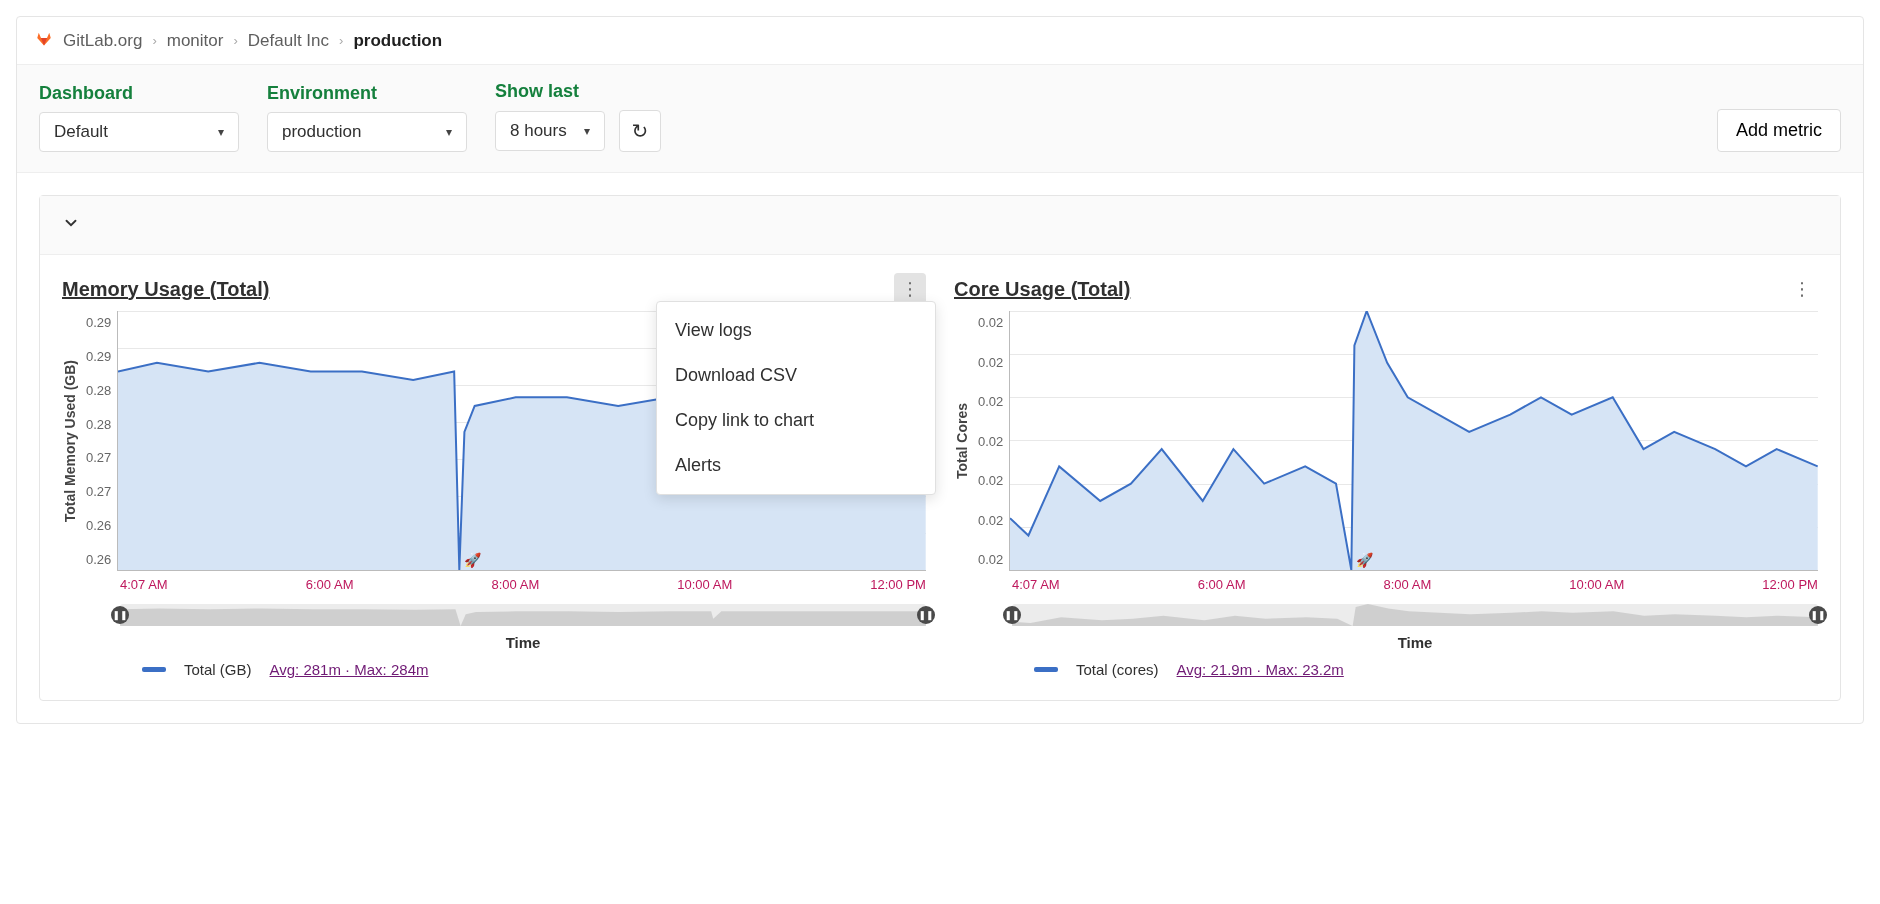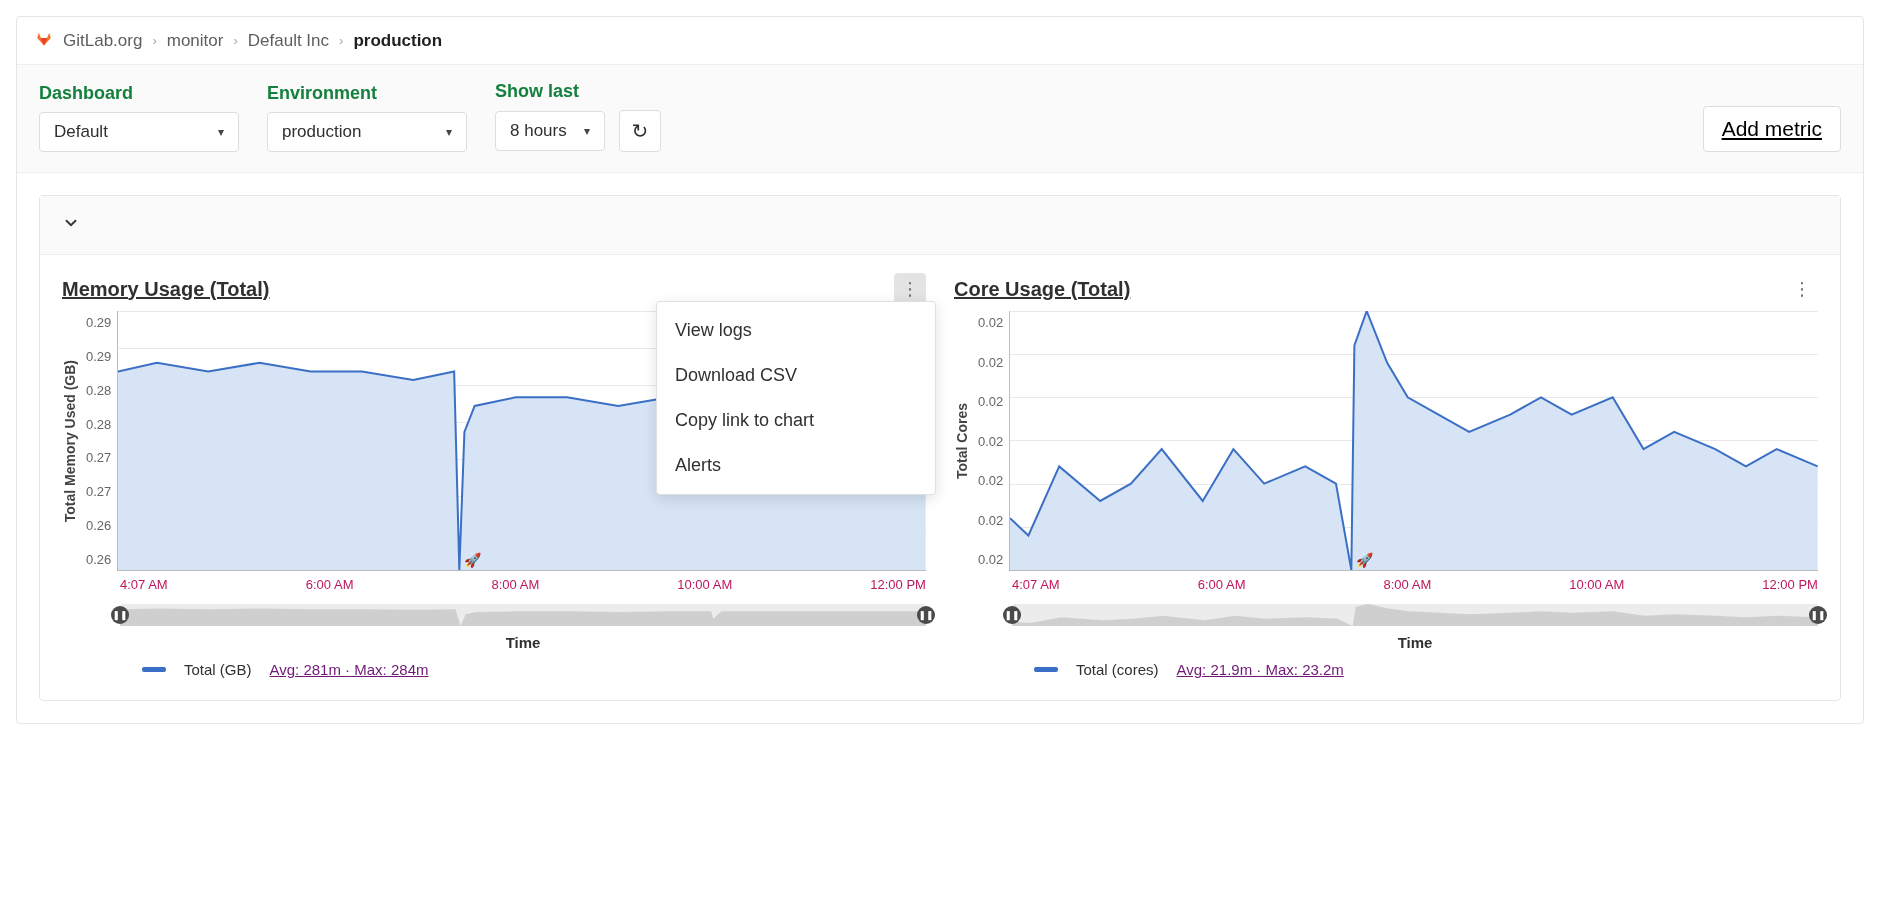--- a/index.html
+++ b/index.html
@@ -47,21 +47,21 @@
   .select.small { min-width: 110px; }
   .chev { font-size: 12px; color:#444; margin-left:10px;}
   .icon-btn {
     display:flex; align-items:center; justify-content:center;
     width:42px; height:42px; border:1px solid #ddd; border-radius:4px;
     background:#fff; cursor:pointer; font-size:20px;
   }
   .spacer { flex:1; }
   .btn {
     background:#fff; border:1px solid #ddd; border-radius:4px;
-    padding:10px 18px; font-size:21px; cursor:pointer;text-decoration:underline;
+    padding:10px 18px; font-size:18px; cursor:pointer;
   }
   
   .panel-area { padding: 22px; }
   .panel {
     border:1px solid #e5e5e5; border-radius:4px; background:#fff;
   }
   .panel-header {
     display:flex; align-items:center; justify-content:space-between;
     padding:18px 22px; background:#fafafa; border-bottom:1px solid #eee;
   }

